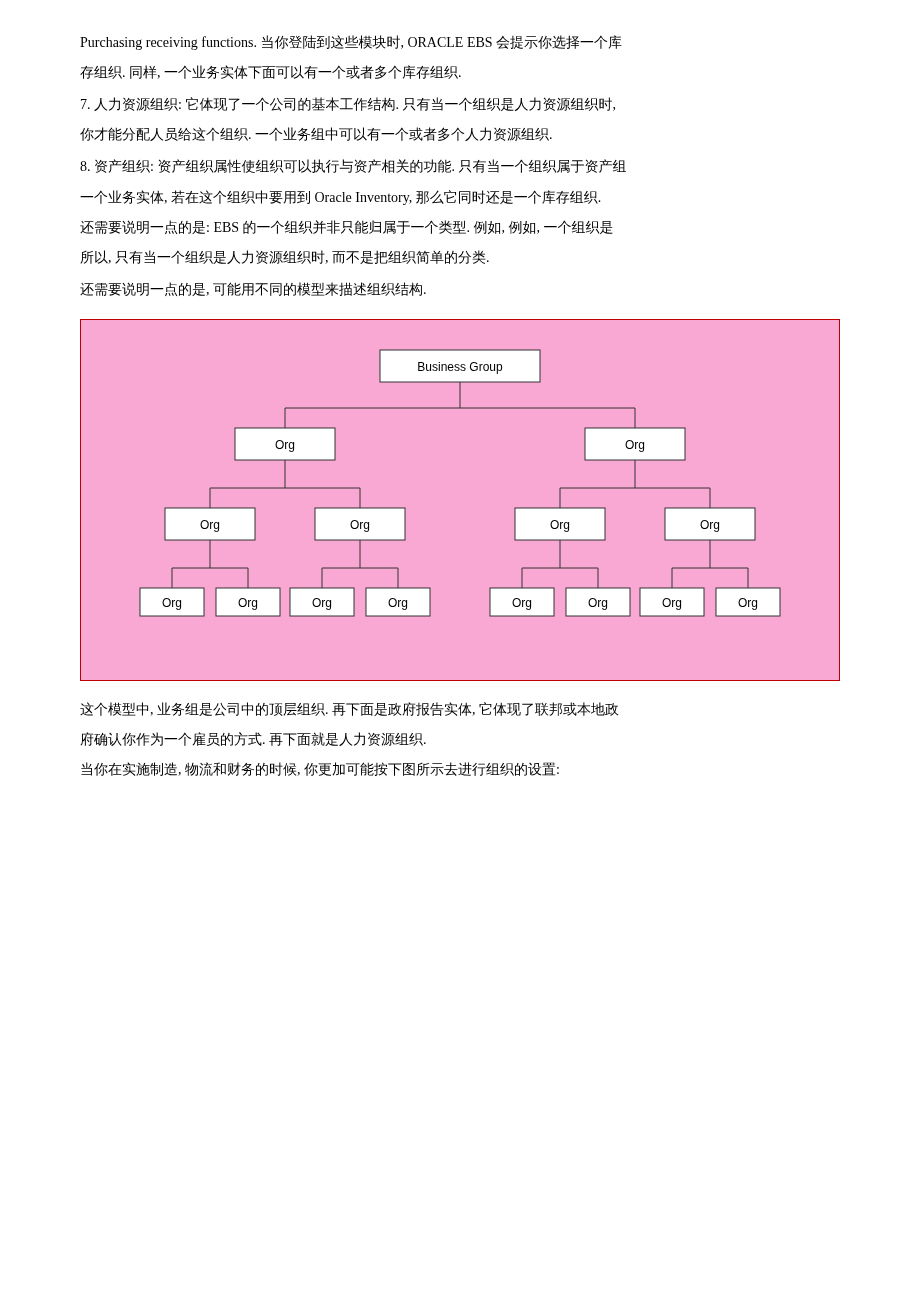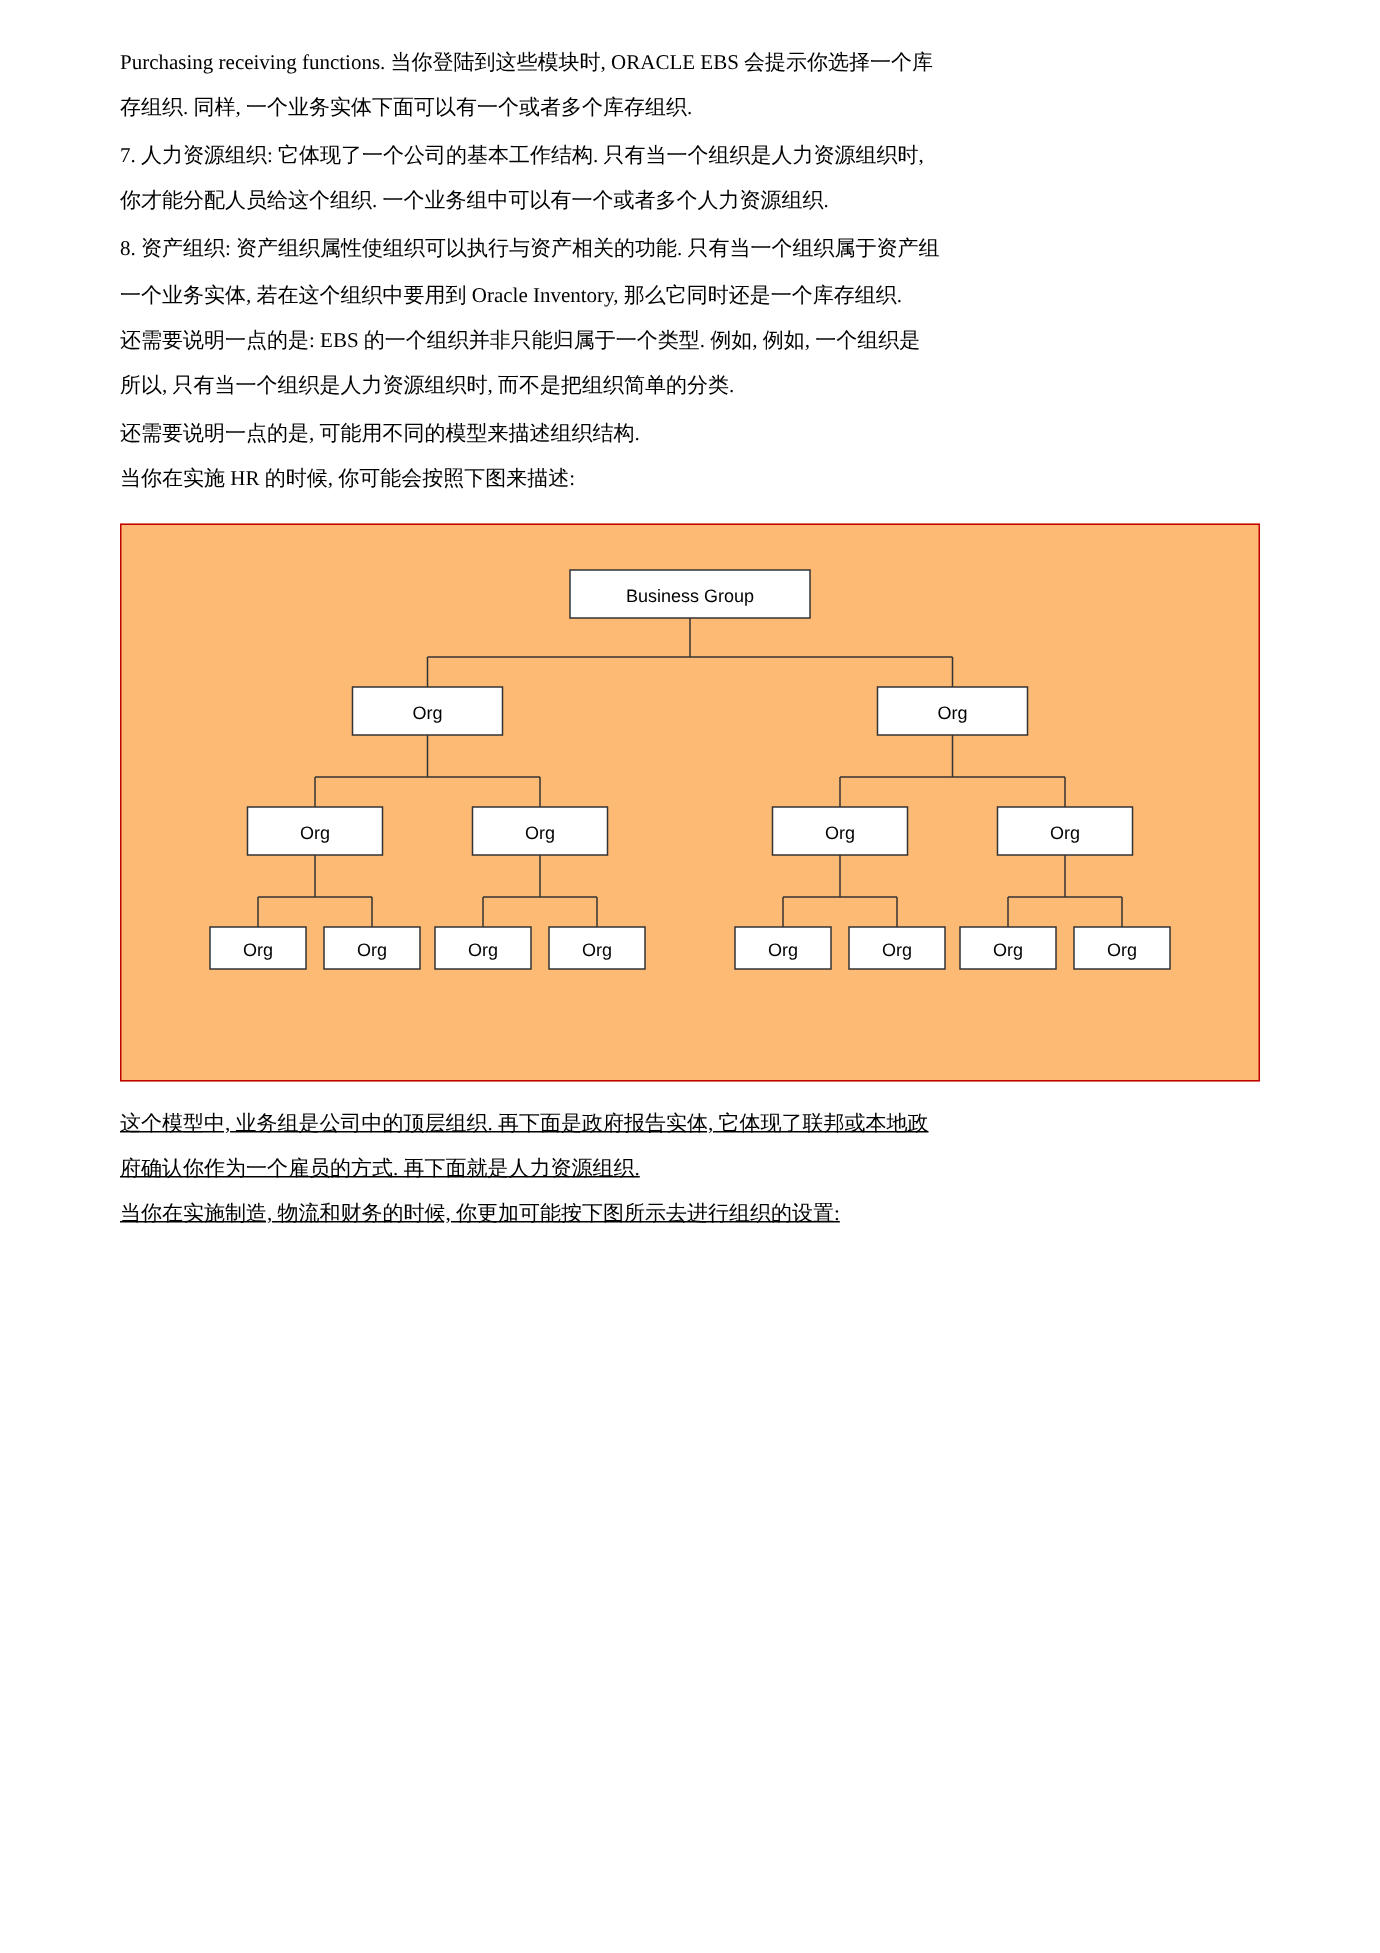--- a/index.html
+++ b/index.html
@@ -20,37 +20,36 @@
     .text-block {
       margin-bottom: 6px;
     }
     .text-block p {
       text-indent: 0;
       margin-bottom: 4px;
       line-height: 1.85;
     }
     .diagram-container {
       border: 1px solid #c00000;
-      background: #fdba74;
-      padding: 20px 20px 30px 20px;
+      background: #f9a8d4;
+      padding: 20px 20px 20px 20px;
       margin: 16px 0 16px 0;
       position: relative;
     }
     
     .diagram-svg {
       display: block;
       margin: 0 auto;
     }
     .bottom-text {
       margin-top: 10px;
       line-height: 1.85;
     }
     .bottom-text p {
       margin-bottom: 4px;
-      text-decoration: underline;
     }
   </style>
 </head>
 <body>
 
 <div>
 
   <div class="text-block">
     <p>Purchasing receiving functions. 当你登陆到这些模块时, ORACLE EBS 会提示你选择一个库</p>
     <p>存组织. 同样, 一个业务实体下面可以有一个或者多个库存组织.</p>
@@ -66,21 +65,20 @@
   </div>
 
   <div class="text-block">
     <p>一个业务实体, 若在这个组织中要用到 Oracle Inventory, 那么它同时还是一个库存组织.</p>
     <p>还需要说明一点的是: EBS 的一个组织并非只能归属于一个类型. 例如, 例如, 一个组织是</p>
     <p>所以, 只有当一个组织是人力资源组织时, 而不是把组织简单的分类.</p>
   </div>
 
   <div class="text-block">
     <p>还需要说明一点的是, 可能用不同的模型来描述组织结构.</p>
-    <p>当你在实施 HR 的时候, 你可能会按照下图来描述:</p>
   </div>
 
   <div class="diagram-container">
     <svg class="diagram-svg" width="700" height="320" viewBox="0 0 700 320">
 
       <rect x="270" y="10" width="160" height="32" fill="white" stroke="#333" stroke-width="1"></rect>
       <text x="350" y="31" text-anchor="middle" font-family="Arial, sans-serif" font-size="12" fill="#000">Business Group</text>
 
       <line x1="350" y1="42" x2="350" y2="68" stroke="#333" stroke-width="1"></line>
 

